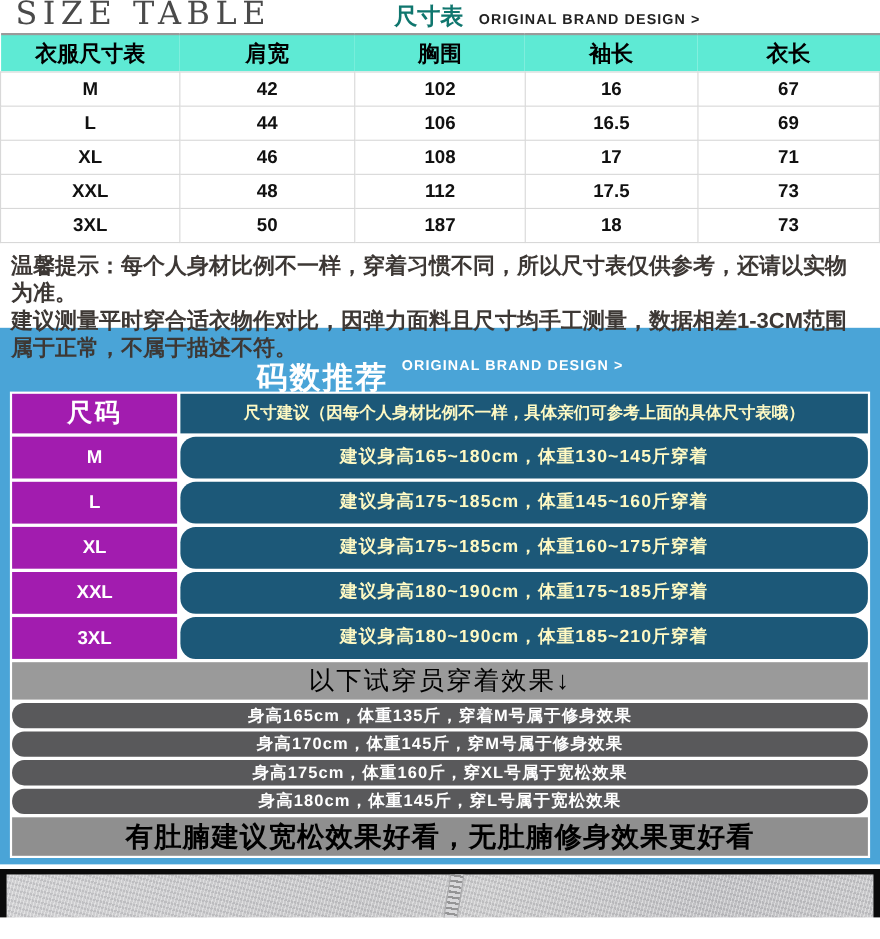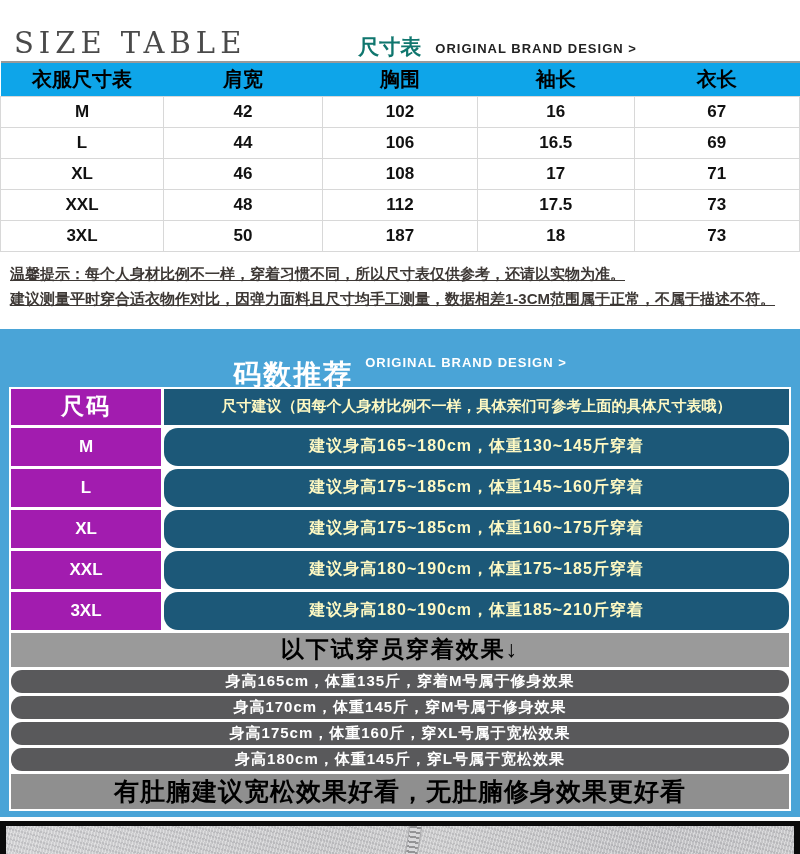--- a/index.html
+++ b/index.html
@@ -5,45 +5,45 @@
   * { box-sizing: border-box; }
   html,body { margin:0; padding:0; }
   body {
     width:800px; height:854px;
     background:#fff;
     font-family:"Liberation Sans","DejaVu Sans",sans-serif;
     overflow:hidden;
   }
 
   
-  .top-header { height:61px; display:flex; align-items:flex-end; padding:0 16px 3px 14px; }
+  .top-header { height:30px; display:flex; align-items:flex-end; padding:0 16px 3px 14px; }
   .size-title-en {
     font-family:"DejaVu Serif","Liberation Serif",serif;
     font-size:29px; line-height:1; color:#4a4a4a; letter-spacing:5px;
   }
   .size-title-cn { font-size:21px; font-weight:bold; color:#0f766e; margin-left:112px; line-height:1.05; }
   .brand-tag-top { font-size:13px; font-weight:bold; color:#222; margin-left:14px; letter-spacing:1px; padding-bottom:2px; }
 
   
   table.size-table { width:100%; border-collapse:collapse; border-top:2px solid #9a9a9a; border-bottom:1px solid #cfcfcf; }
   table.size-table th {
-    background:#0ea5e9; height:34px; font-size:20px; font-weight:bold; color:#000; text-align:center;
+    background:#5eead4; height:34px; font-size:20px; font-weight:bold; color:#000; text-align:center;
   }
   table.size-table td {
     height:31px; text-align:center; font-size:17px; font-weight:bold; color:#111;
     border:1px solid #d8d8d8; background:#fff;
   }
   table.size-table th:nth-child(1), table.size-table td:nth-child(1) { width:20.4%; }
   table.size-table th:nth-child(2), table.size-table td:nth-child(2) { width:19.9%; }
   table.size-table th:nth-child(3), table.size-table td:nth-child(3) { width:19.4%; }
   table.size-table th:nth-child(4), table.size-table td:nth-child(4) { width:19.6%; }
   table.size-table th:nth-child(5), table.size-table td:nth-child(5) { width:20.7%; }
 
   
-  .notice { height:77px; padding:9px 12px 10px 10px; font-size:15px; font-weight:bold; color:#3d3835; line-height:25px;text-decoration:underline; }
+  .notice { height:77px; padding:9px 12px 10px 10px; font-size:20px; font-weight:bold; color:#3d3835; line-height:25px; }
 
   
   .panel { background:#4aa4d7; padding:0 9px 6px 9px; }
   .panel-title { height:58px; display:flex; align-items:center; justify-content:center; color:#fff; }
   .panel-title-cn { font-size:28px; font-weight:bold; letter-spacing:2px;margin-top:34px; }
   .panel-title-en { font-size:13px; font-weight:bold; letter-spacing:1px; margin-left:12px; margin-top:10px; }
 
   .white-box { background:#fff; padding:2px; display:flex; flex-direction:column; gap:3px; }
   .rec-row { display:flex; gap:3px; }
   .rec-size {
@@ -55,21 +55,21 @@
     display:flex; align-items:center; justify-content:center;
   }
   .rec-header { height:36px; }
   .rec-header .rec-size { font-size:23px; letter-spacing:2px; }
   .rec-header .rec-text { font-size:15px; }
   .rec-data { height:38px; }
   .rec-data .rec-size { font-size:17px; }
   .rec-data .rec-text { font-size:16px; letter-spacing:1px;border-radius:14px; }
 
   .tryon-title {
-    height:34px; background:#9a9a9a; color:#000; font-size:23px; font-weight:bold;
+    height:34px; background:#9a9a9a; color:#000; font-size:23px; font-weight:normal;
     display:flex; align-items:center; justify-content:center; letter-spacing:2px;
   }
   .tryon-row {
     height:23px; background:#59595b; color:#fff; font-size:15px; font-weight:bold;
     display:flex; align-items:center; justify-content:center; letter-spacing:1px;border-radius:11px;
   }
   .tryon-footer {
     height:35px; background:#8f8f8f; color:#000; font-size:25px; font-weight:bold;
     display:flex; align-items:center; justify-content:center; letter-spacing:1px;
   }

